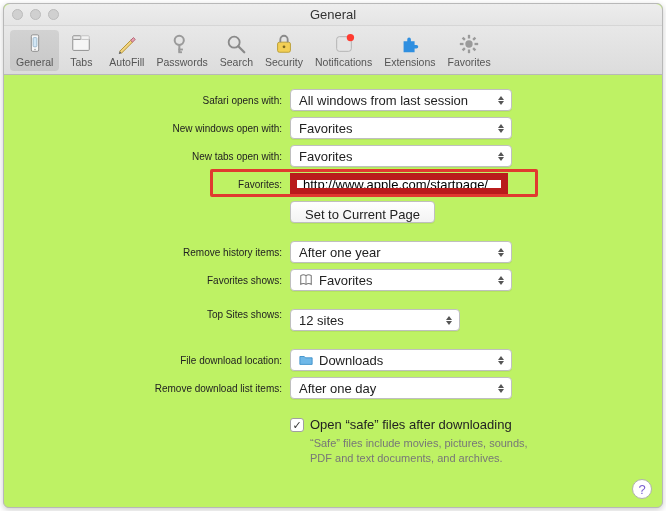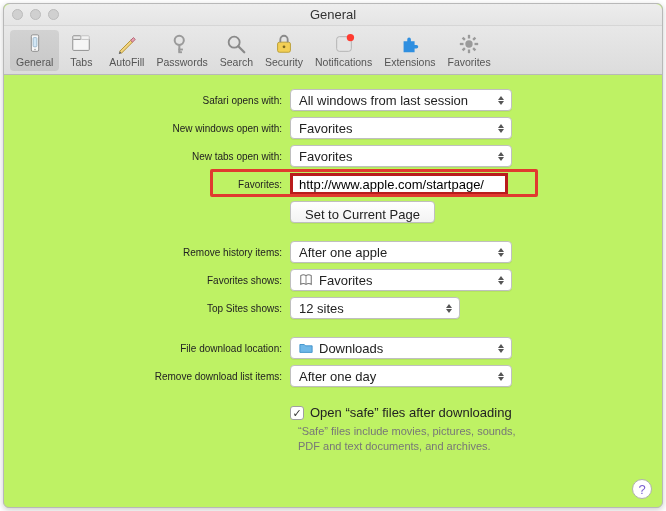--- a/index.html
+++ b/index.html
@@ -105,41 +105,41 @@
     background: #fff;
     border: 1px solid #bfbfbf;
     border-radius: 4px;
     display: flex;
     align-items: center;
     padding: 0 18px 0 8px;
     font-size: 13px;
     box-shadow: 0 1px 0 rgba(0,0,0,0.05);
   }
   .select.w222 { width: 222px; }
-  .select.w170 { width: 170px; }
+  .select.w170 { width: 170px; margin-top: 12px; }
   .select .arrows {
     position: absolute; right: 3px; top: 2px;
     width: 14px; height: 16px;
     display: flex; flex-direction: column; align-items: center; justify-content: center;
     gap: 1px;
   }
   .select .arrows::before,
   .select .arrows::after {
     content: "";
     width: 0; height: 0;
     border-left: 3.5px solid transparent;
     border-right: 3.5px solid transparent;
   }
   .select .arrows::before { border-bottom: 4px solid #555; }
   .select .arrows::after  { border-top: 4px solid #555; }
   .textfield {
     height: 22px;
     width: 218px;
     background: #fff;
-    border: 3px solid #b91c1c;
+    border: 7px solid #b91c1c;
     border-radius: 0;
     font-size: 13px;
     padding: 0 6px;
     outline: none;
   }
   .button {
     height: 22px;
     padding: 0 14px;
     background: linear-gradient(#fff,#f3f3f3);
     border: 1px solid #bfbfbf;
@@ -368,21 +368,21 @@
         </div>
       </div>
     </div>
 
     <div class="spacer"></div>
 
     <div class="row">
       <div class="row-label">Remove history items:</div>
       <div class="row-control">
         <div class="select w222">
-          <span>After one apple</span>
+          <span>After one year</span>
           <span class="arrows"></span>
         </div>
       </div>
     </div>
 
     <div class="row">
       <div class="row-label">Favorites shows:</div>
       <div class="row-control">
         <div class="select w222">
           <span class="ico">
@@ -436,21 +436,21 @@
 
     <div class="spacer"></div>
 
     <div class="row" style="align-items:flex-start">
       <div class="row-label"></div>
       <div class="row-control" style="flex-direction:column; align-items:flex-start; gap:4px">
         <div class="checkbox-row">
           <div class="checkbox checked"></div>
           <span>Open “safe” files after downloading</span>
         </div>
-        <div class="finetext" style="margin-left:8px">“Safe” files include movies, pictures, sounds, PDF and text documents, and archives.</div>
+        <div class="finetext" style="margin-left:20px">“Safe” files include movies, pictures, sounds, PDF and text documents, and archives.</div>
       </div>
     </div>
 
     <div class="highlight-box" id="hl" style="left: 206px; top: 94px; width: 328px; height: 28px;"></div>
 
     <div class="help">
       <span>?</span>
     </div>
   </div>
 

